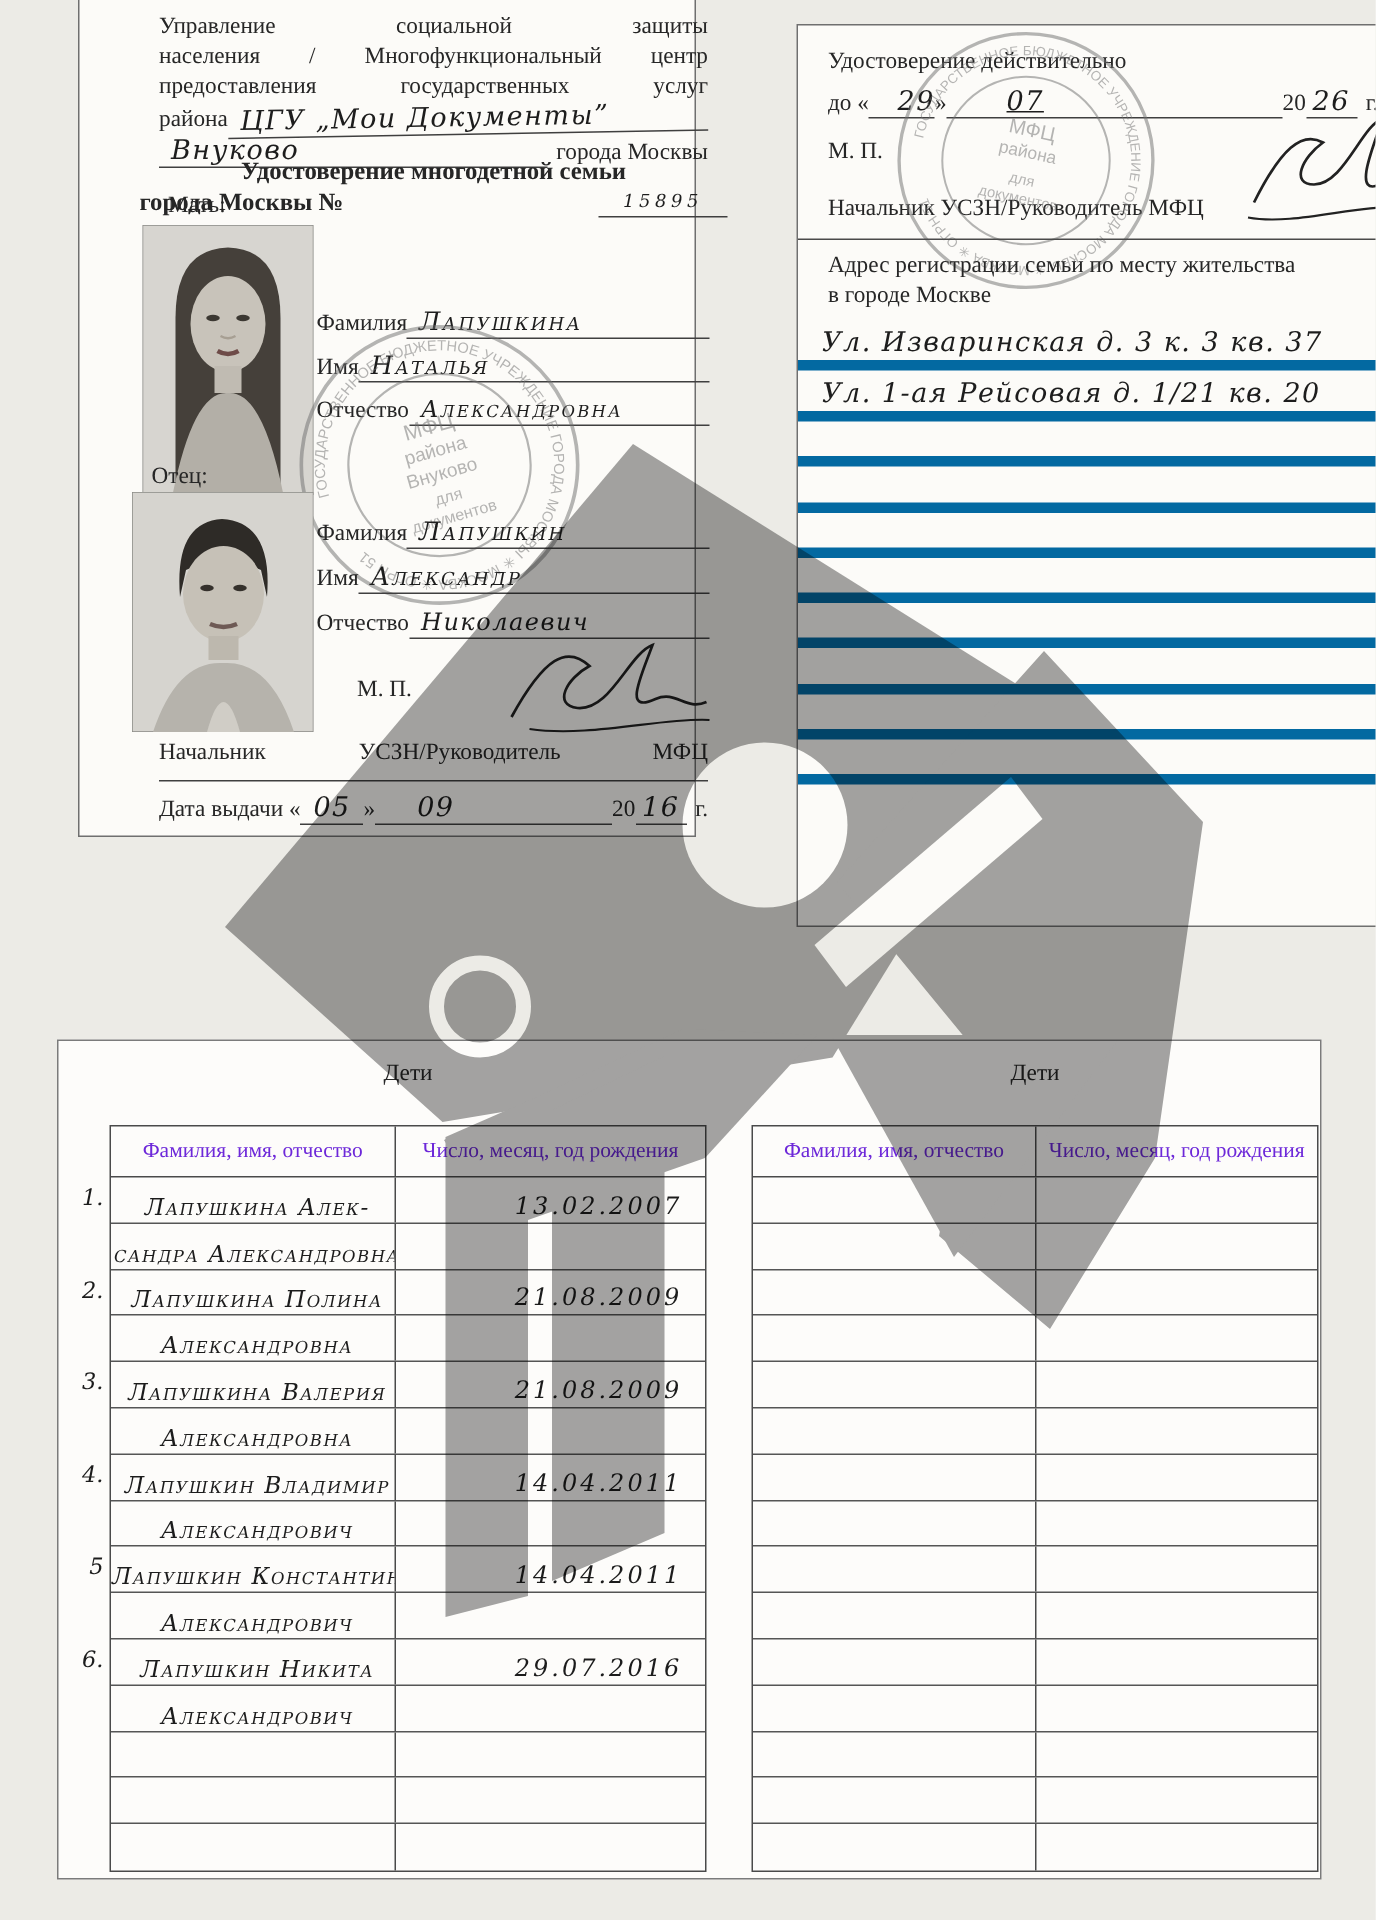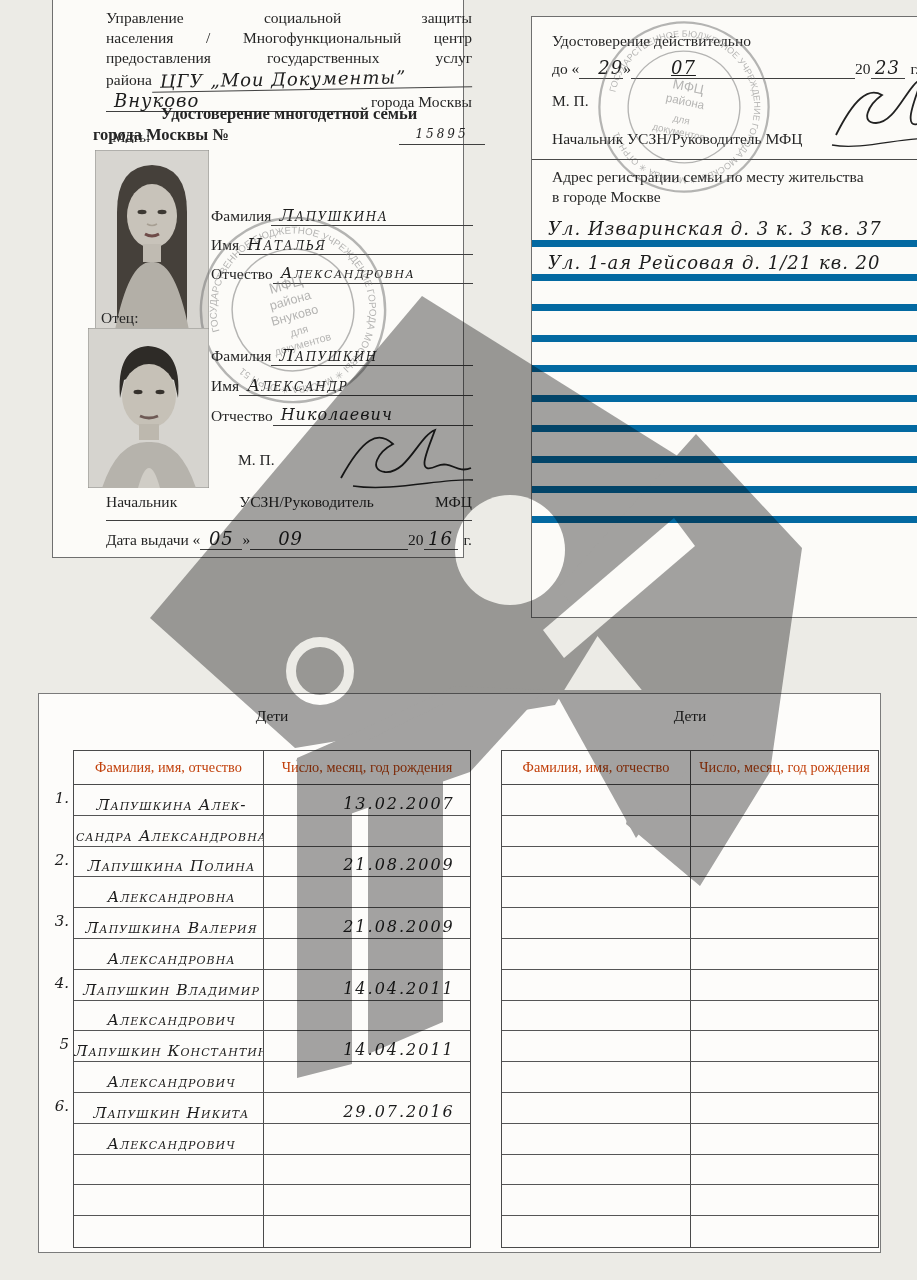--- a/index.html
+++ b/index.html
@@ -24,21 +24,21 @@
   .fill{flex:1;border-bottom:1.2px solid #3f3f3f;padding:0 4px 0 8px;white-space:nowrap;}
   .hw-val{font-size:17px;letter-spacing:1.5px;font-variant:small-caps;}
   .hw-script{font-size:18px;letter-spacing:1px;}
   .title-c{text-align:center;}
   .stamp{position:absolute;opacity:.5;pointer-events:none;}
   .sig{position:absolute;pointer-events:none;}
 
   
   .tbl{position:absolute;border:1.2px solid #4a4a4a;box-sizing:border-box;background:transparent;}
   .tbl-head{display:flex;height:34px;border-bottom:1.2px solid #4a4a4a;box-sizing:border-box;
-            font-size:14.3px;align-items:center;color:#c2410c;}
+            font-size:14.3px;align-items:center;color:#6d28d9;}
   .tbl-head .c1{border-right:1.2px solid #4a4a4a;}
   .tcell{box-sizing:border-box;height:100%;display:flex;align-items:center;justify-content:center;text-align:center;}
   .trow{display:flex;height:30.8px;border-bottom:1px solid #555;box-sizing:border-box;gap:48px;}
   .trow:last-child{border-bottom:none;}
   .trow .c1{border-right:1.2px solid #4a4a4a;}
   .c1{width:190px;box-sizing:border-box;}
   .c2{flex:1;box-sizing:border-box;}
   .name-cell{display:flex;align-items:flex-end;padding:0 4px 1px 10px;
              font-family:"DejaVu Serif",serif;font-style:italic;font-variant:small-caps;
              font-size:15.5px;letter-spacing:1px;color:#1c1c1c;white-space:nowrap;overflow:hidden;}
@@ -178,21 +178,21 @@
 <div id="card-right" class="card">
 
   <div class="abs printed" style="left:20px;top:14px;">Удостоверение действительно</div>
 
   <div class="abs printed fieldrow" style="left:20px;top:40px;width:368px;height:22px;">
     <span>до «</span>
     <span class="ul hw hw-script" style="width:44px;text-align:right;">29</span>
     <span>»</span>
     <span class="fill hw hw-script" style="text-align:left;padding-left:40px;max-width:180px;text-decoration:underline;">07</span>
     <span>20</span>
-    <span class="ul hw hw-script" style="width:34px;text-align:center;">23</span>
+    <span class="ul hw hw-script" style="width:34px;text-align:center;">26</span>
     <span style="margin-left:6px;">г.</span>
   </div>
 
   <div class="abs printed" style="left:20px;top:74px;">М. П.</div>
 
   <div class="abs printed" style="left:20px;top:112px;">Начальник УСЗН/Руководитель МФЦ</div>
 
   <svg class="stamp" style="left:62px;top:0px;" width="180" height="180" viewBox="0 0 200 200">
     <g transform="rotate(12 100 100)">
       <circle cx="100" cy="100" r="94" fill="none" stroke="#6f6f6f" stroke-width="2.5"></circle>

